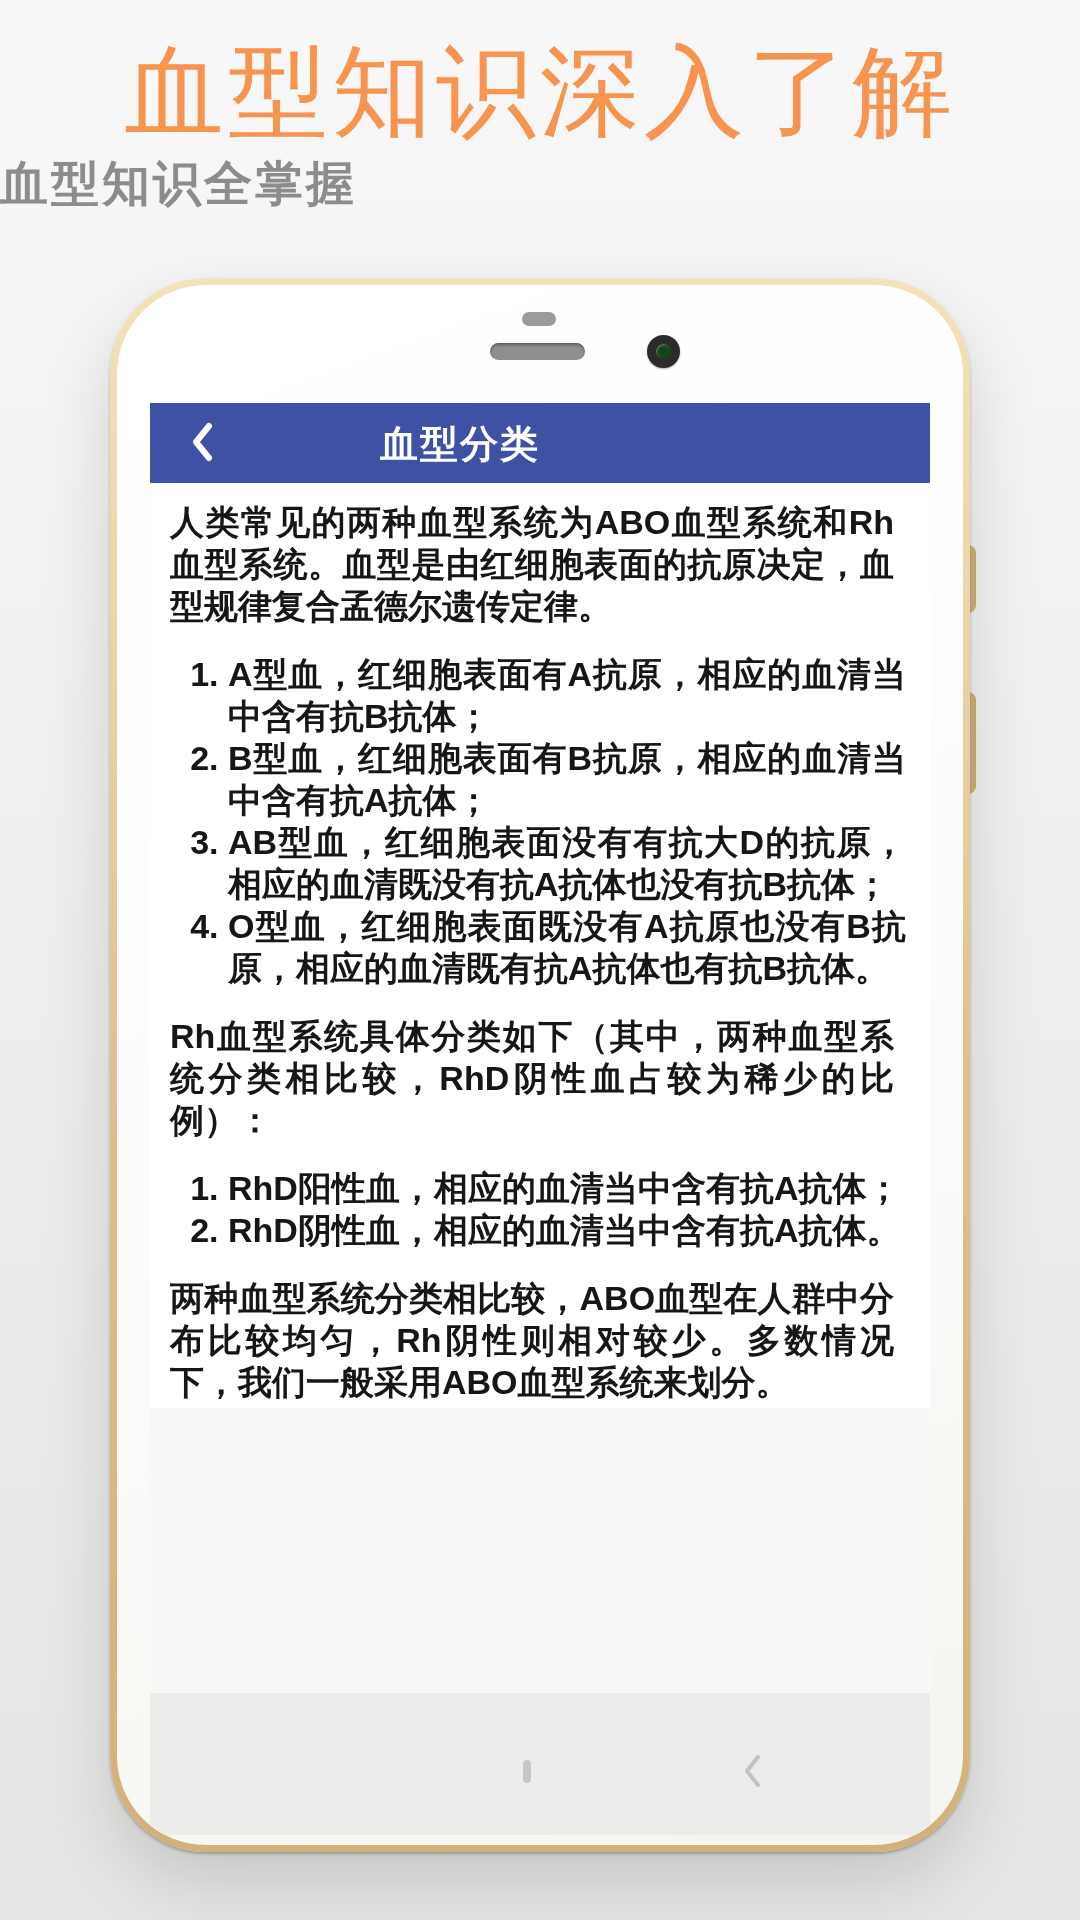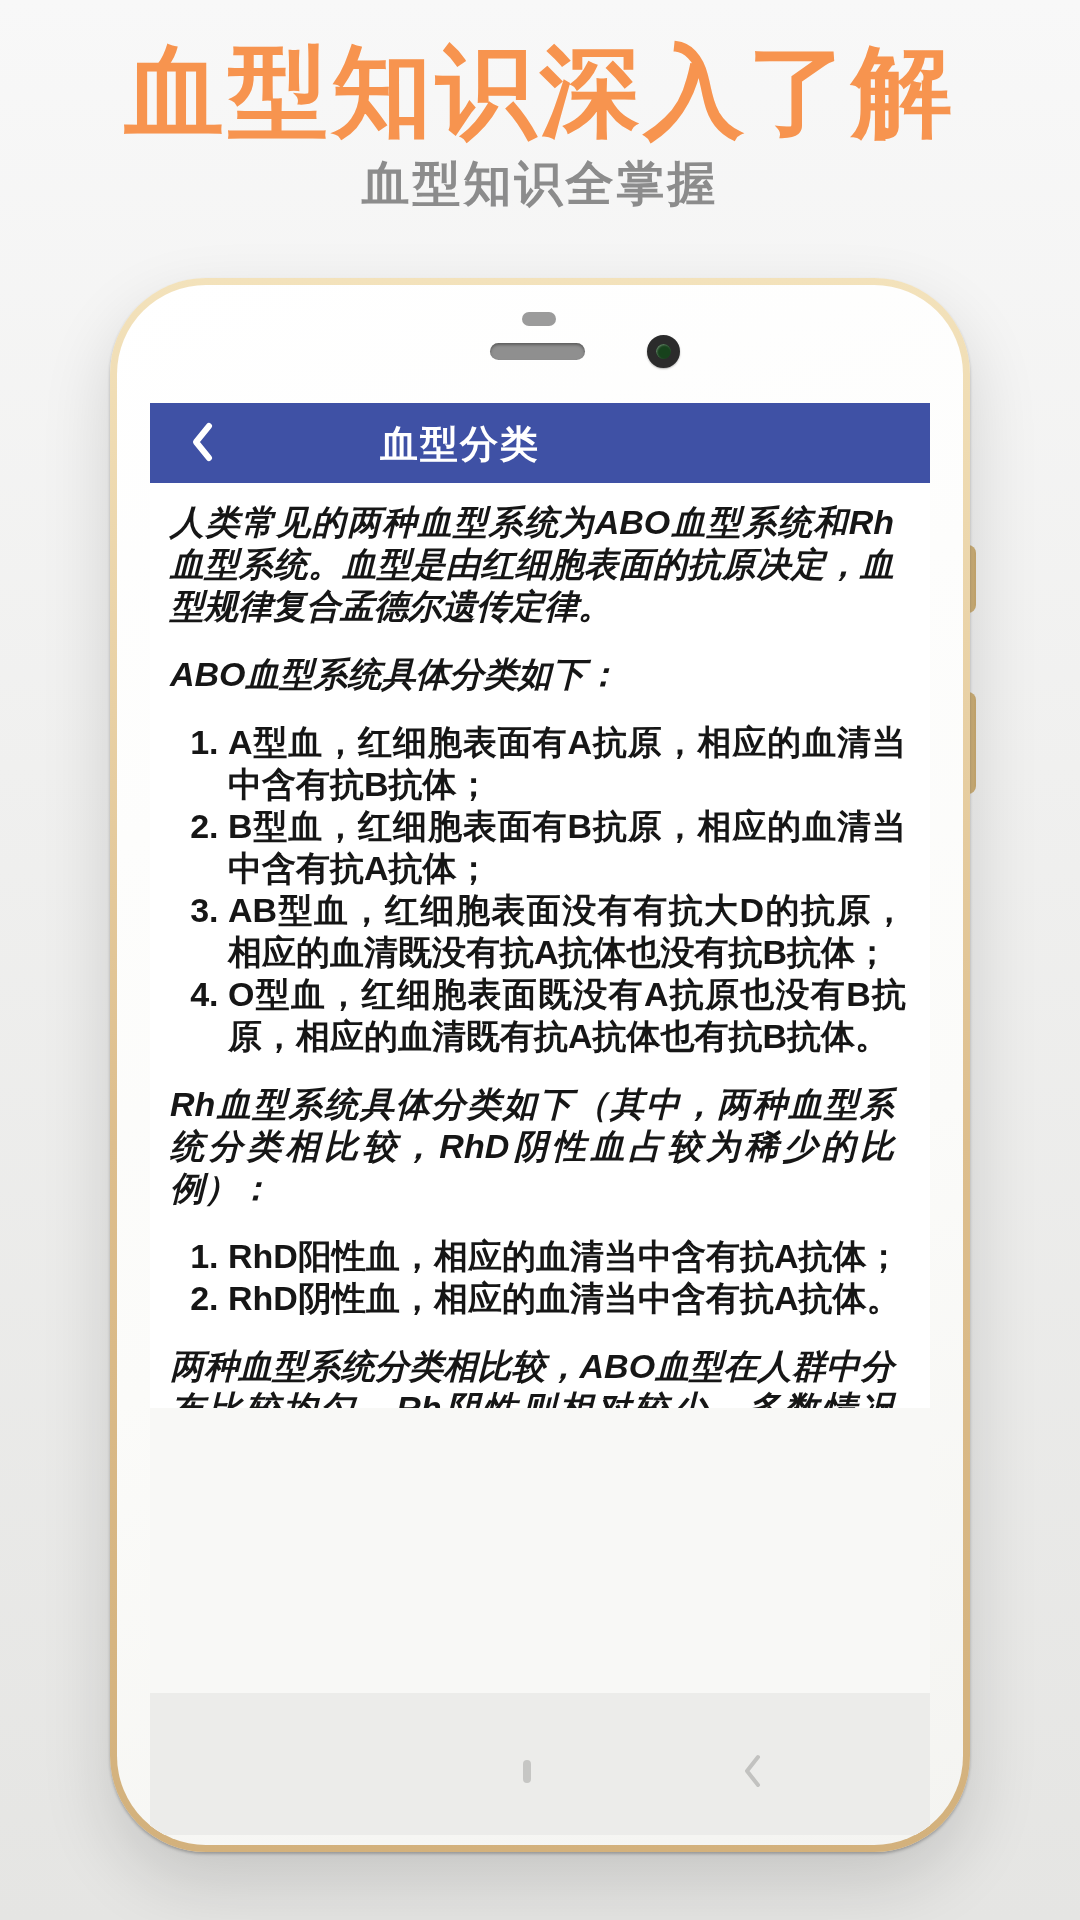--- a/index.html
+++ b/index.html
@@ -2,22 +2,22 @@
 <html><head>
 <meta charset="utf-8">
 <style>
   html,body{margin:0;padding:0;}
   body{font-family:"Liberation Sans","DejaVu Sans",sans-serif;background:#e9e9e8;}
   .canvas{position:relative;width:1080px;height:1920px;overflow:hidden;
           background:linear-gradient(180deg,#f8f8f8 0%,#f0f0ef 40%,#e5e5e3 100%);}
 
   
   .headline{position:absolute;left:0;top:26px;width:1080px;text-align:center;
-            font-size:100px;font-weight:bold;color:#F7944F;letter-spacing:4px;white-space:nowrap;}
-  .subhead{position:absolute;left:0;top:152px;width:1080px;text-align:center;
+            font-size:100px;font-weight:normal;color:#F7944F;letter-spacing:4px;white-space:nowrap;}
+  .subhead{position:absolute;left:0;top:152px;width:1080px;
            font-size:48px;font-weight:bold;color:#8C8C8C;letter-spacing:3px;}
 
   
   .side-btn{position:absolute;left:960px;width:16px;border-radius:8px;
             background:linear-gradient(90deg,#e8d2a2,#c9a96f);}
   .side-btn.b1{top:545px;height:68px;}
   .side-btn.b2{top:692px;height:102px;}
 
   
   .phone{position:absolute;left:110px;top:278px;width:860px;height:1574px;
@@ -42,21 +42,21 @@
 
   .appbar{position:absolute;left:0;top:0;width:780px;height:80px;background:#3F51A5;}
   .back-btn{position:absolute;left:26px;top:14px;width:52px;height:52px;border:none;background:transparent;
             padding:0;cursor:pointer;}
   .appbar-title{position:absolute;left:310px;top:0;height:80px;line-height:82px;transform:translateX(-50%);
                 color:#ffffff;font-size:38px;font-weight:bold;letter-spacing:2px;white-space:nowrap;}
 
   .content{position:absolute;left:0;top:80px;width:780px;height:925px;background:#ffffff;
            box-sizing:border-box;padding:18px 24px 0 20px;
            color:#161616;font-size:34px;line-height:42px;font-weight:bold;text-align:justify;}
-  .content p{margin:0 12px 26px 0;font-style:italic;}
+  .content p{margin:0 12px 26px 0;}
   .content ol{margin:9px 0 26px 0;padding:0 0 0 58px;}
   .content li{margin:0;padding:0;}
 
   .filler{position:absolute;left:0;top:1005px;width:780px;height:285px;background:#F8F8F6;}
 
   .navbar{position:absolute;left:0;top:1290px;width:780px;height:142px;background:#ECECEA;}
   .nav-btn{position:absolute;top:60px;width:44px;height:36px;transform:translateX(-50%);
            background:transparent;border:none;padding:0;cursor:pointer;}
   .nav-menu{left:167px;}
   .nav-home{left:377px;}
@@ -90,21 +90,20 @@
               <svg width="28" height="44" viewBox="0 0 28 44">
                 <polyline points="21,6 8,22 21,38" fill="none" stroke="#ffffff" stroke-width="6" stroke-linecap="round" stroke-linejoin="round"></polyline>
               </svg>
             </span>
           </button>
           <div class="appbar-title">血型分类</div>
         </header>
 
         <article class="content">
           <p>人类常见的两种血型系统为ABO血型系统和Rh血型系统。血型是由红细胞表面的抗原决定，血型规律复合孟德尔遗传定律。</p>
-          <p>ABO血型系统具体分类如下：</p>
           <ol>
             <li>A型血，红细胞表面有A抗原，相应的血清当中含有抗B抗体；</li>
             <li>B型血，红细胞表面有B抗原，相应的血清当中含有抗A抗体；</li>
             <li>AB型血，红细胞表面没有有抗大D的抗原，相应的血清既没有抗A抗体也没有抗B抗体；</li>
             <li>O型血，红细胞表面既没有A抗原也没有B抗原，相应的血清既有抗A抗体也有抗B抗体。</li>
           </ol>
           <p>Rh血型系统具体分类如下（其中，两种血型系统分类相比较，RhD阴性血占较为稀少的比例）：</p>
           <ol>
             <li>RhD阳性血，相应的血清当中含有抗A抗体；</li>
             <li>RhD阴性血，相应的血清当中含有抗A抗体。</li>

